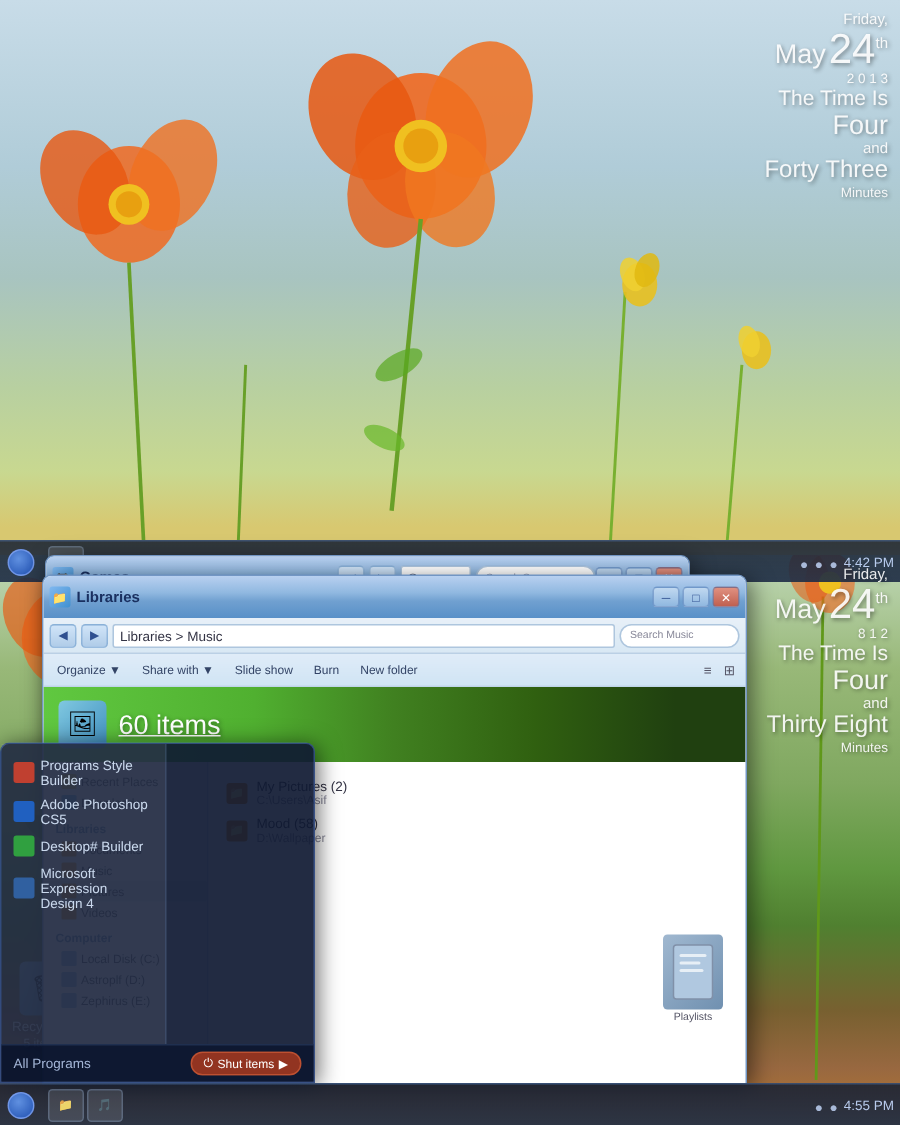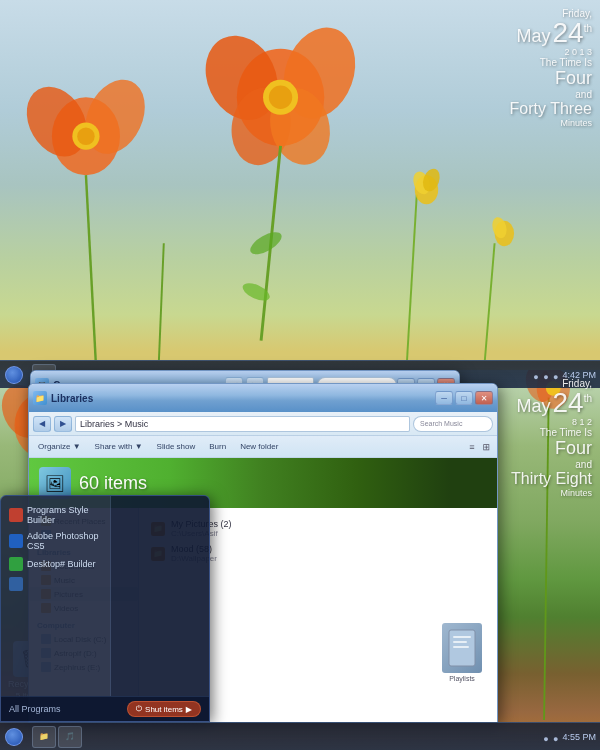--- a/index.html
+++ b/index.html
@@ -53,21 +53,21 @@
       line-height: 1;
     }
     .clock-date-top sup {
       font-size: 10px;
       text-align: center;
     }
     .clock-year-top {
       font-size: 9px;
     }
     .clock-label-top {
-      font-size: 10px;
+      font-size: 14px;
     }
     .clock-time-word-top {
       font-size: 18px;
       font-weight: 300;
     }
     .clock-time-sub-top {
       font-size: 10px;
     }
     .clock-minutes-top {
       font-size: 16px;
@@ -419,20 +419,21 @@
       background: white;
       overflow: auto;
       padding: 4px;
     }
 
     .banner-item-count {
       font-size: 18px;
       font-weight: 300;
       color: white;
       text-shadow: 1px 1px 3px rgba(0,0,0,0.4);
+      text-decoration: underline;
     }
 
     
     .explorer-banner-green {
       height: 50px;
       background: linear-gradient(90deg, #60c840 0%, #50b030 30%, #408020 50%, #306010 70%, #204010 90%);
       display: flex;
       align-items: center;
       padding: 0 10px;
       flex-shrink: 0;
@@ -724,20 +725,21 @@
       <div class="start-menu-item">
         <div class="start-menu-item-icon" style="background:#2060c0;"></div>
         <span>Adobe Photoshop CS5</span>
       </div>
       <div class="start-menu-item">
         <div class="start-menu-item-icon" style="background:#30a040;"></div>
         <span>Desktop# Builder</span>
       </div>
       <div class="start-menu-item">
         <div class="start-menu-item-icon" style="background:#3060a0;"></div>
+        <span>Microsoft Expression Design 4</span>
       </div>
     </div>
   </div>
   <div class="start-menu-footer">
     <span class="start-menu-footer-text">All Programs</span>
     <div class="shutdown-btn">
       <span>⏻</span>
       <span>Shut items</span>
       <span>▶</span>
     </div>

